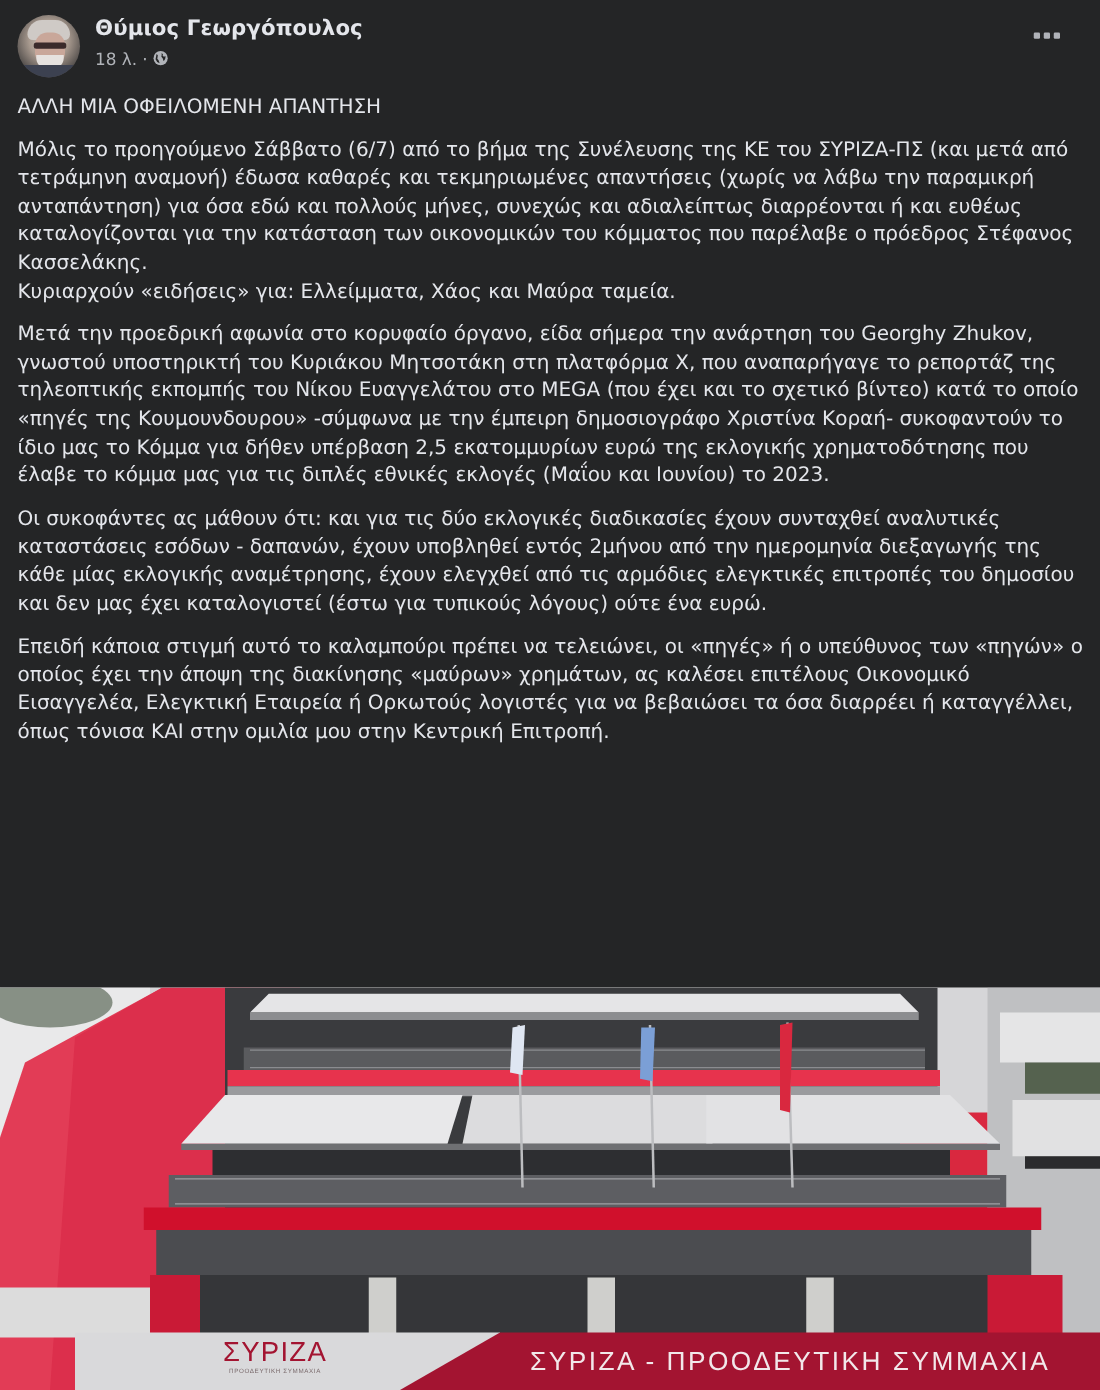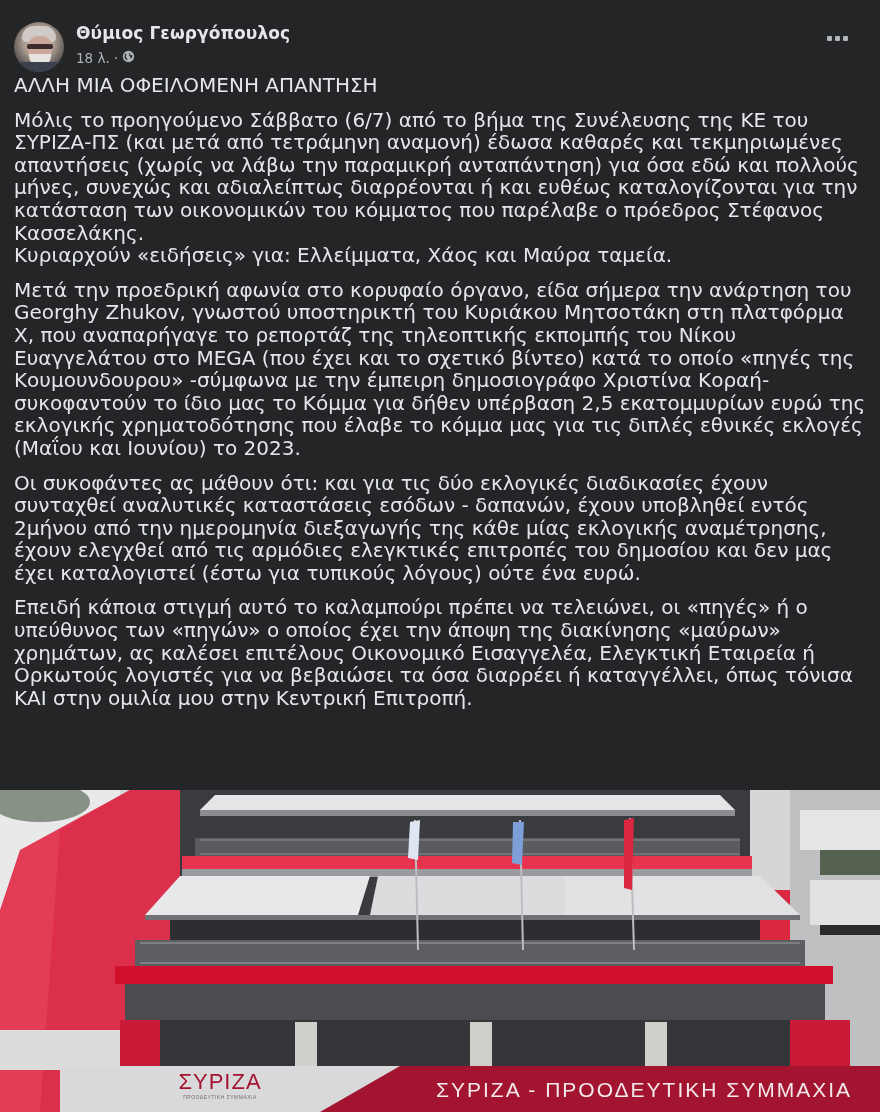--- a/index.html
+++ b/index.html
@@ -3,37 +3,37 @@
 <meta charset="utf-8">
 <style>
   html, body { margin: 0; padding: 0; }
   body {
     width: 880px; height: 1112px; overflow: hidden;
     background: #242526;
     font-family: "DejaVu Sans", "Liberation Sans", sans-serif;
     color: #e4e6eb;
     position: relative;
   }
-  .header { position: absolute; left: 14px; top: 20px; width: 852px; height: 56px; text-decoration: underline; }
+  .header { position: absolute; left: 14px; top: 10px; width: 852px; height: 56px; text-decoration: underline; }
   .avatar {
     position: absolute; left: 0; top: 2px; width: 50px; height: 50px; border-radius: 50%;
     overflow: hidden; background: radial-gradient(circle at 50% 40%, #d7cfc7 0%, #a89a8f 40%, #4e4a48 75%, #2f3033 100%);
   }
   .avatar .hair { position:absolute; left:8px; top:4px; width:34px; height:16px; border-radius:16px 16px 6px 6px; background:#cfcac6; }
   .avatar .face { position:absolute; left:14px; top:14px; width:24px; height:26px; border-radius:10px; background:#c9a79a; }
   .avatar .glasses { position:absolute; left:13px; top:22px; width:26px; height:5px; background:#3b2b2b; border-radius:2px; }
   .avatar .beard { position:absolute; left:15px; top:32px; width:22px; height:12px; border-radius:0 0 10px 10px; background:#e6e2df; }
   .avatar .shirt { position:absolute; left:2px; top:40px; width:46px; height:14px; background:#3c4150; }
   .name { position: absolute; left: 62px; top: 3px; font-size: 17px; font-weight: bold; color: #e4e6eb; letter-spacing: 0.1px; }
   .meta { position: absolute; left: 62px; top: 30px; font-size: 13.5px; color: #b0b3b8; display: flex; align-items: flex-start; gap: 4px; }
   .globe { display:inline-block; width: 13px; height: 13px; }
   .more { position: absolute; right: 18px; top: 16px; display: flex; gap: 3px; cursor: pointer; }
   .more span { width: 5px; height: 5px; background: #b0b3b8; border-radius: 1px; }
 
-  .post { position: absolute; left: 14px; top: 74px; width: 856px; font-size: 20px; line-height: 22.6px; color: #e4e6eb; }
+  .post { position: absolute; left: 14px; top: 74px; width: 856px; font-size: 16px; line-height: 22.6px; color: #e4e6eb; }
   .post p { margin: 0 0 12px 0; white-space: pre-line; }
   .post p.title { margin-bottom: 12px; }
 
   .photo { position: absolute; left: 0; top: 790px; width: 880px; height: 322px; overflow: hidden; background: #c9c9cb; }
   .ph { position: absolute; }
 </style>
 </head>
 <body>
 
 <div class="header">
@@ -132,14 +132,14 @@
     <rect x="120" y="230" width="40" height="60" fill="#c91a36"></rect>
     <rect x="790" y="230" width="60" height="60" fill="#c91a36"></rect>
 
     <rect x="60" y="276" width="340" height="46" fill="#d9d9db"></rect>
     <polygon points="400,276 880,276 880,322 320,322" fill="#a31431"></polygon>
   </svg>
   <div class="ph" style="left:160px;top:280px;width:120px;height:38px;text-align:center;color:#a31431;font-family:'Liberation Sans',sans-serif;">
     <div style="font-size:22px;letter-spacing:1px;line-height:24px;">ΣΥΡΙΖΑ</div>
     <div style="font-size:5px;color:#7a6a6c;letter-spacing:0.5px;">ΠΡΟΟΔΕΥΤΙΚΗ ΣΥΜΜΑΧΙΑ</div>
   </div>
-  <div class="ph" style="left:436px;top:288px;font-family:'Liberation Sans',sans-serif;font-size:21px;letter-spacing:2px;color:#f2e8ea;white-space:nowrap;">ΣΥΡΙΖΑ - ΠΡΟΟΔΕΥΤΙΚΗ ΣΥΜΜΑΧΙΑ</div>
+  <div class="ph" style="left:424px;top:288px;font-family:'Liberation Sans',sans-serif;font-size:21px;letter-spacing:2px;color:#f2e8ea;white-space:nowrap;">ΣΥΡΙΖΑ - ΠΡΟΟΔΕΥΤΙΚΗ ΣΥΜΜΑΧΙΑ</div>
 </div>
 
 </body></html>

